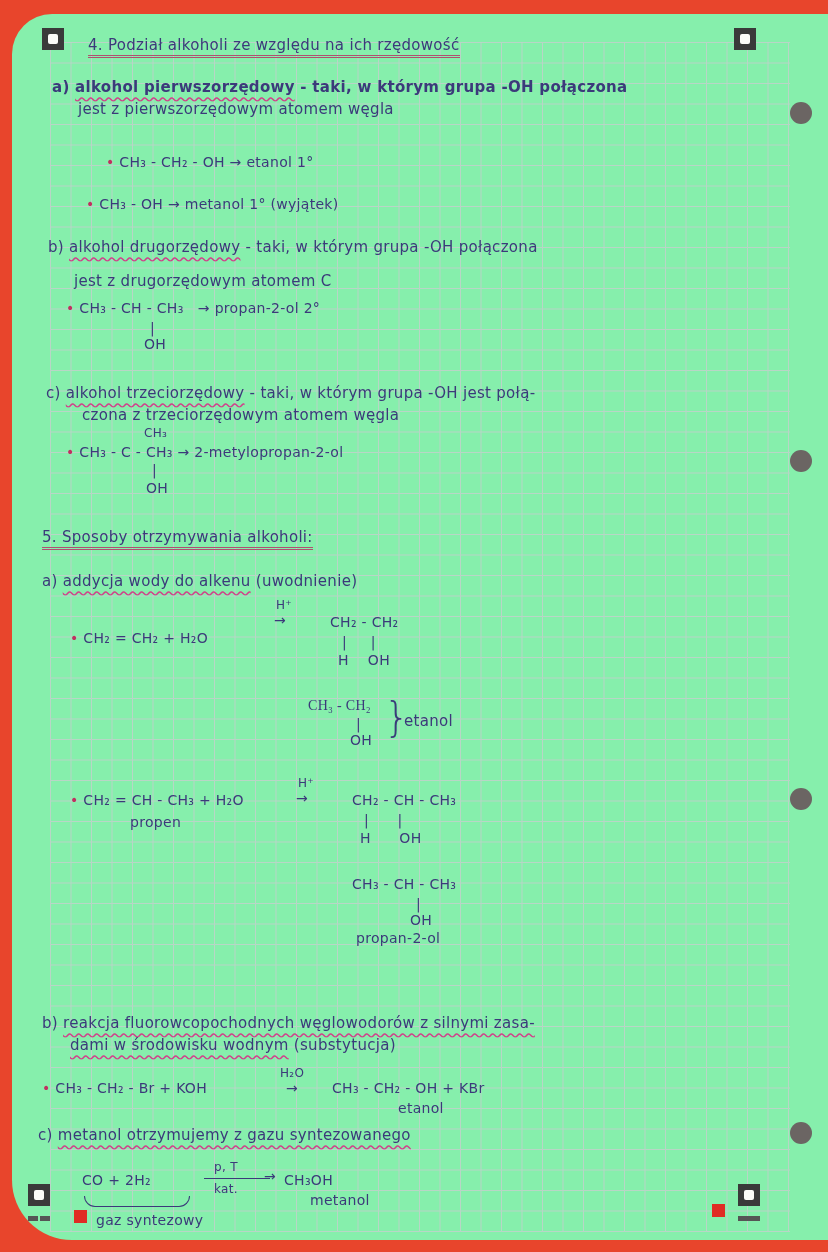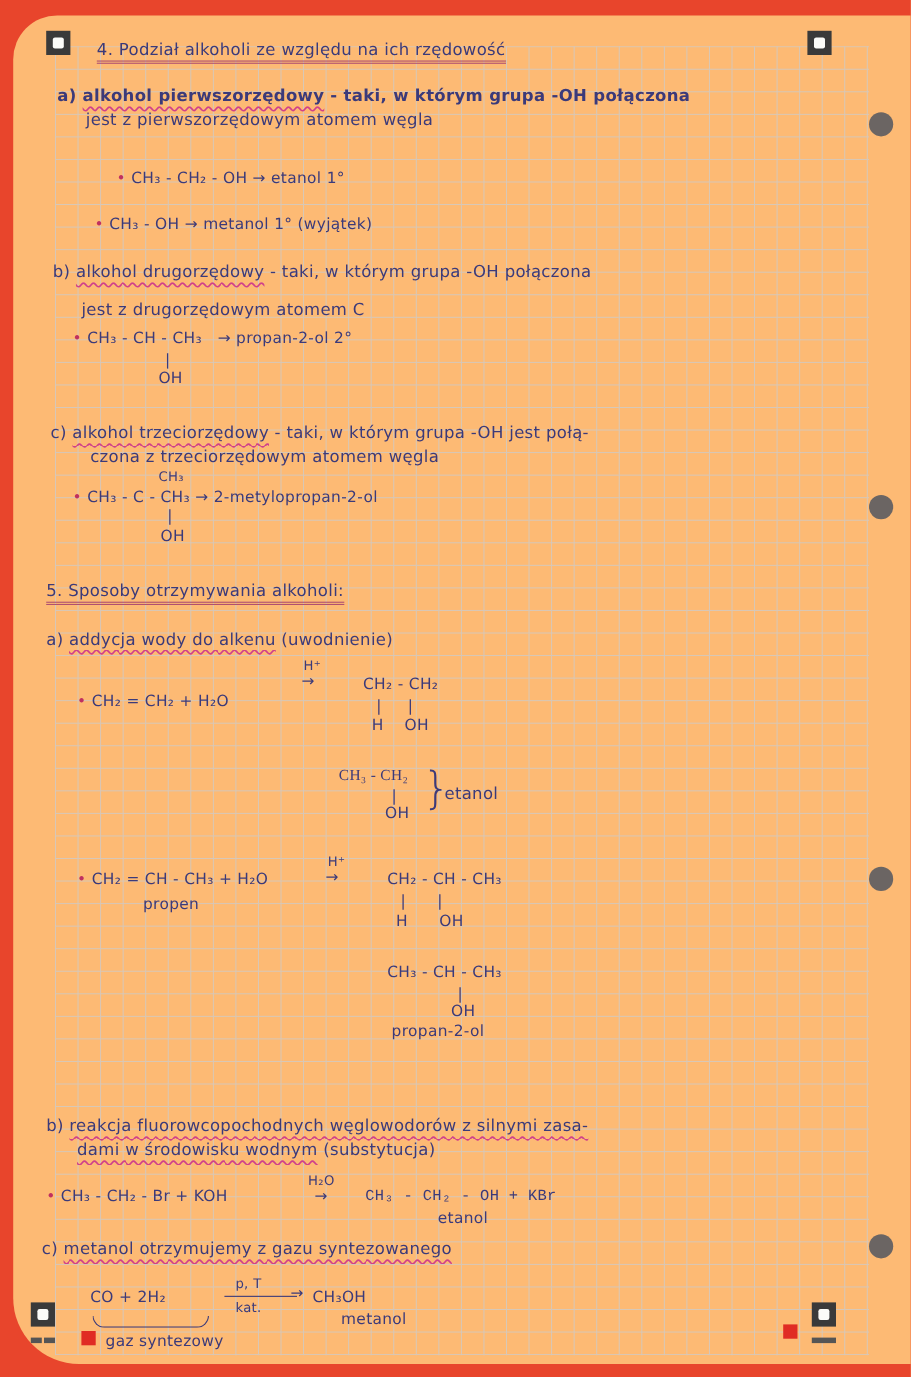--- a/index.html
+++ b/index.html
@@ -1,17 +1,17 @@
 <!DOCTYPE html>
 <html><head>
 <meta charset="utf-8">
 <style>
   html,body{margin:0;padding:0;}
   body{width:828px;height:1252px;background:#e8452c;overflow:hidden;position:relative;font-family:"DejaVu Sans",sans-serif;}
-  .page{position:absolute;left:12px;top:14px;width:816px;height:1226px;background:#fdba74;border-radius:40px 0 0 60px;overflow:hidden;}
+  .page{position:absolute;left:12px;top:14px;width:816px;height:1226px;background:#86efac;border-radius:40px 0 0 60px;overflow:hidden;}
   .grid{position:absolute;left:38px;top:28px;width:740px;height:1190px;
     background-image:linear-gradient(#c9ccd0 1px,transparent 1px),linear-gradient(90deg,#c9ccd0 1px,transparent 1px);
     background-size:20.5px 20.5px;opacity:.75;}
   .hole{position:absolute;width:22px;height:22px;border-radius:50%;background:#6b6563;right:16px;}
   .marker{position:absolute;width:22px;height:22px;background:#3a3a3a;}
   .marker::after{content:"";position:absolute;left:6px;top:6px;width:10px;height:10px;background:#fbfbf8;border-radius:2px;}
   .redsq{position:absolute;width:13px;height:13px;background:#e02c24;}
   .dash{position:absolute;height:5px;background:#555;}
   .t{position:absolute;color:#3b3a7a;font-family:"DejaVu Sans",sans-serif;font-size:15px;white-space:nowrap;letter-spacing:.3px;}
   .h{font-size:15px;}
@@ -140,21 +140,21 @@
     <span class="pink">dami w środowisku wodnym</span>
     <span>(substytucja)</span>
   </div>
 
   <div class="t chem" style="left:30px;top:1066px;">
     <span class="bullet">•</span>
     <span>CH₃ - CH₂ - Br + KOH</span>
   </div>
   <div class="t small" style="left:268px;top:1052px;">H₂O</div>
   <div class="t chem" style="left:274px;top:1066px;">→</div>
-  <div class="t chem" style="left:320px;top:1066px;font-family:Liberation Mono, monospace;">CH₃ - CH₂ - OH + KBr</div>
+  <div class="t chem" style="left:320px;top:1066px;">CH₃ - CH₂ - OH + KBr</div>
   <div class="t chem" style="left:386px;top:1086px;">etanol</div>
 
   <div class="t" style="left:26px;top:1112px;">
     <span>c)</span>
     <span class="pink">metanol otrzymujemy z gazu syntezowanego</span>
   </div>
 
   <div class="t chem" style="left:70px;top:1158px;">CO + 2H₂</div>
   <div class="t small" style="left:202px;top:1146px;">p, T</div>
   <div style="position:absolute;left:192px;top:1164px;width:66px;height:1px;background:#3b3a7a;"></div>

